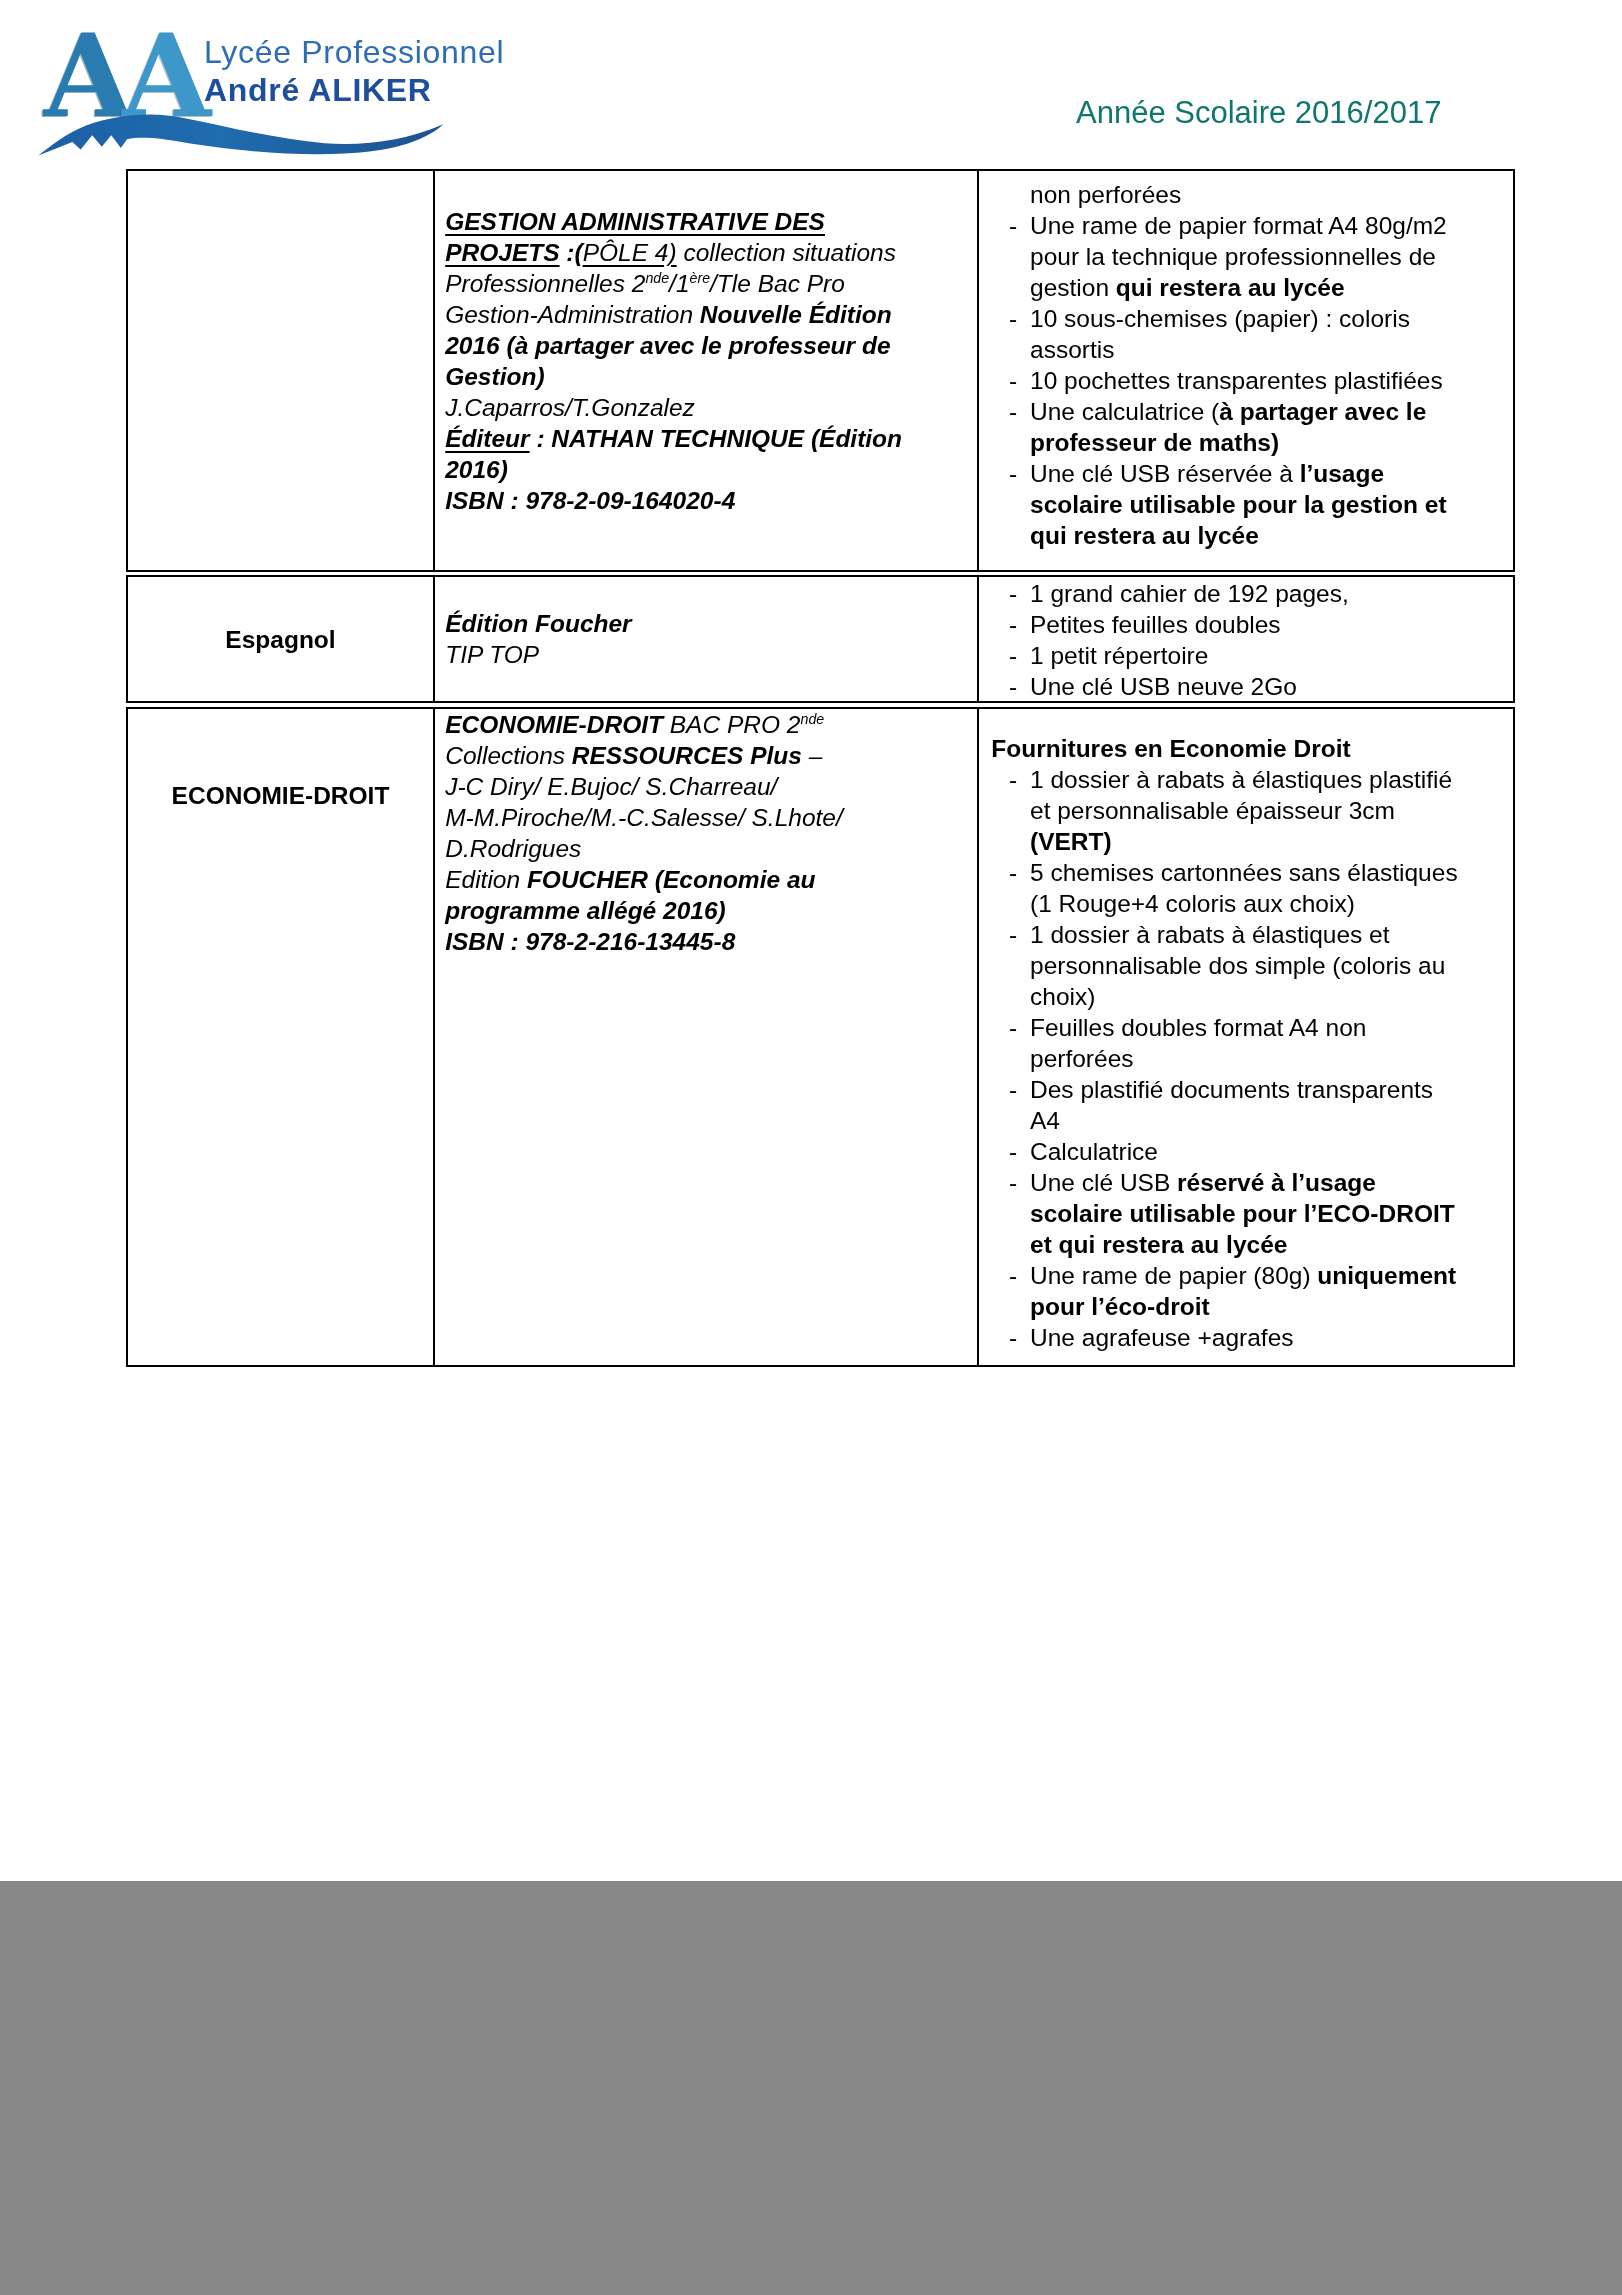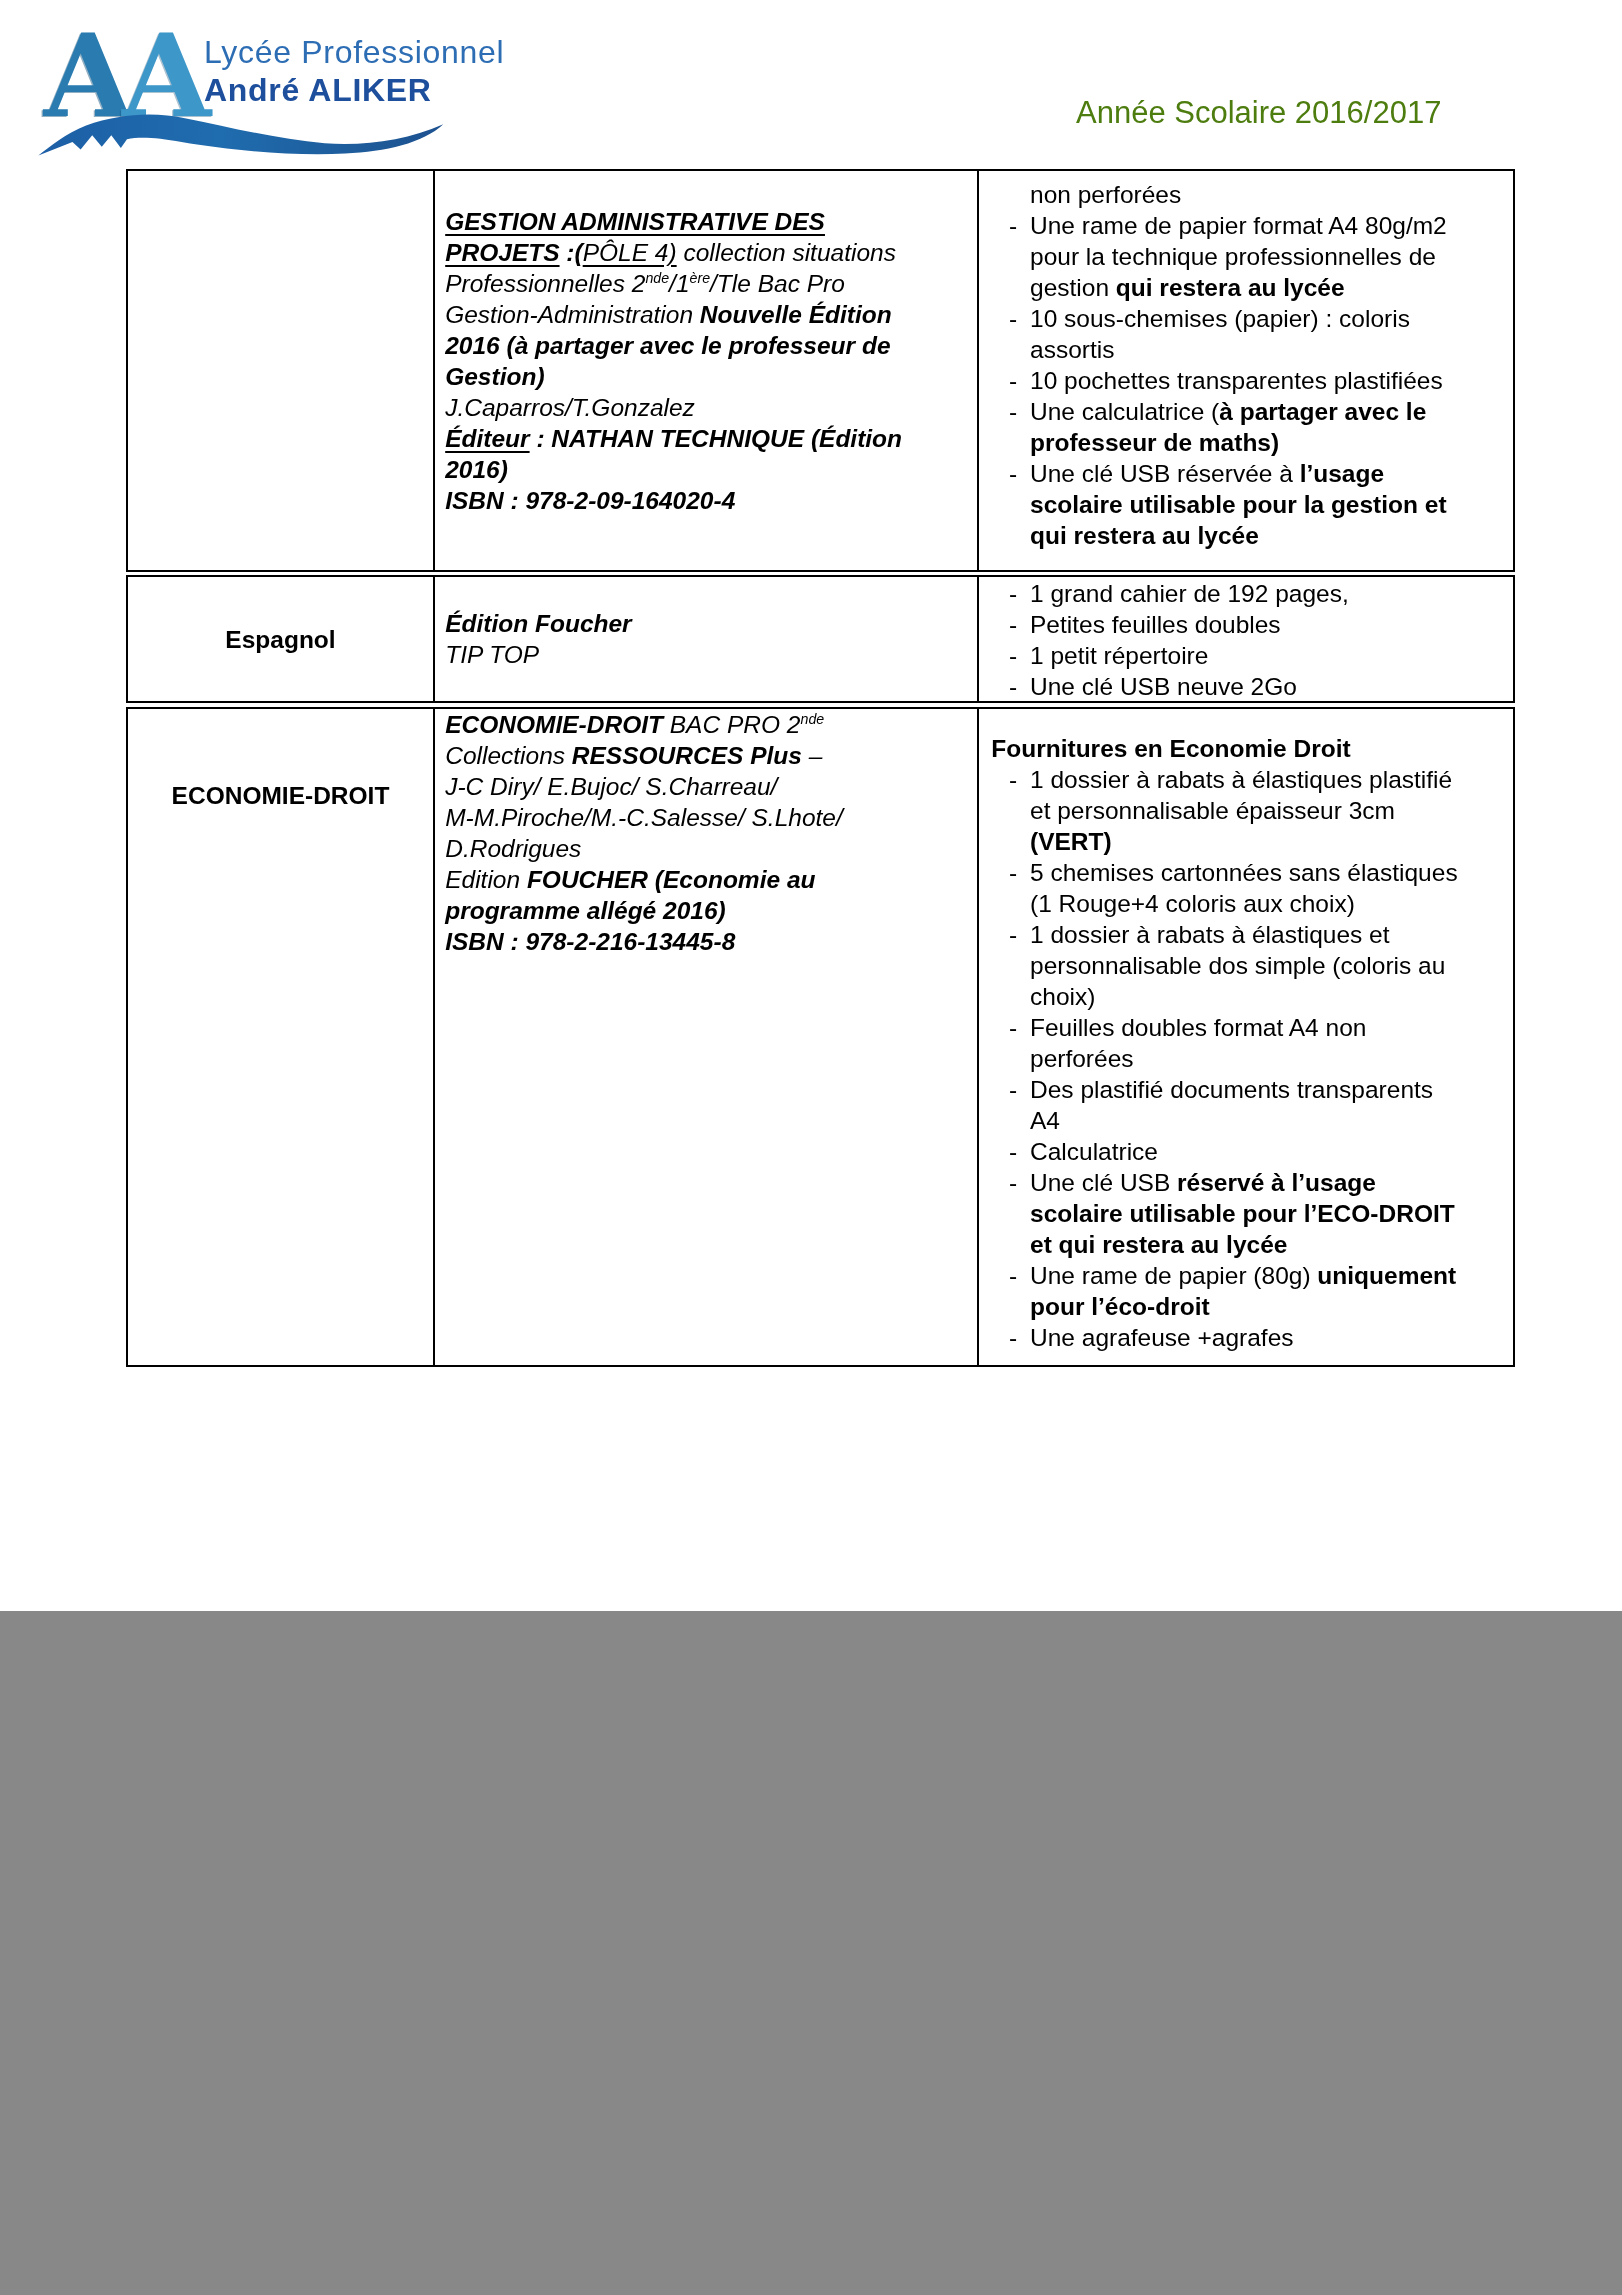--- a/index.html
+++ b/index.html
@@ -1,18 +1,18 @@
 <!DOCTYPE html>
 <html style="font-size:11px"><head>
 <meta charset="utf-8">
 <style>
   html,body{margin:0;padding:0;background:#888;}
   .page{
     position:relative;
-    width:1623px;height:1611px;
+    width:1623px;height:1881px;
     background:#ffffff;
     font-family:"Liberation Sans", sans-serif;
     color:#000;
     overflow:hidden;
   }
   
   .logo{position:absolute;left:37px;top:12.3px;width:436px;height:136px;}
   .logo-aa{
     position:absolute;left:6.8px;top:5.5px;
     font-family:"DejaVu Serif", serif;
@@ -25,21 +25,21 @@
     position:absolute;left:167px;top:22px;
     font-size:32px;color:#2d6db4;letter-spacing:0.7px;white-space:nowrap;
   }
   .logo-line2{
     position:absolute;left:167px;top:60px;
     font-size:32px;font-weight:700;color:#1e4f9d;letter-spacing:0.7px;white-space:nowrap;
   }
   .logo-swoosh{position:absolute;left:0;top:100px;width:409px;height:49px;}
   .school-year{
     position:absolute;left:1076px;top:95px;
-    font-size:31px;color:#4d7c0f;white-space:nowrap;
+    font-size:31px;color:#0f766e;white-space:nowrap;
   }
   
   .booklist{position:absolute;left:126px;top:169px;width:1389px;}
   .row-box{
     display:grid;
     grid-template-columns:307px 544px auto;
     border:2px solid #000;
     box-sizing:border-box;
     margin-bottom:3.4px;
     background:#fff;

